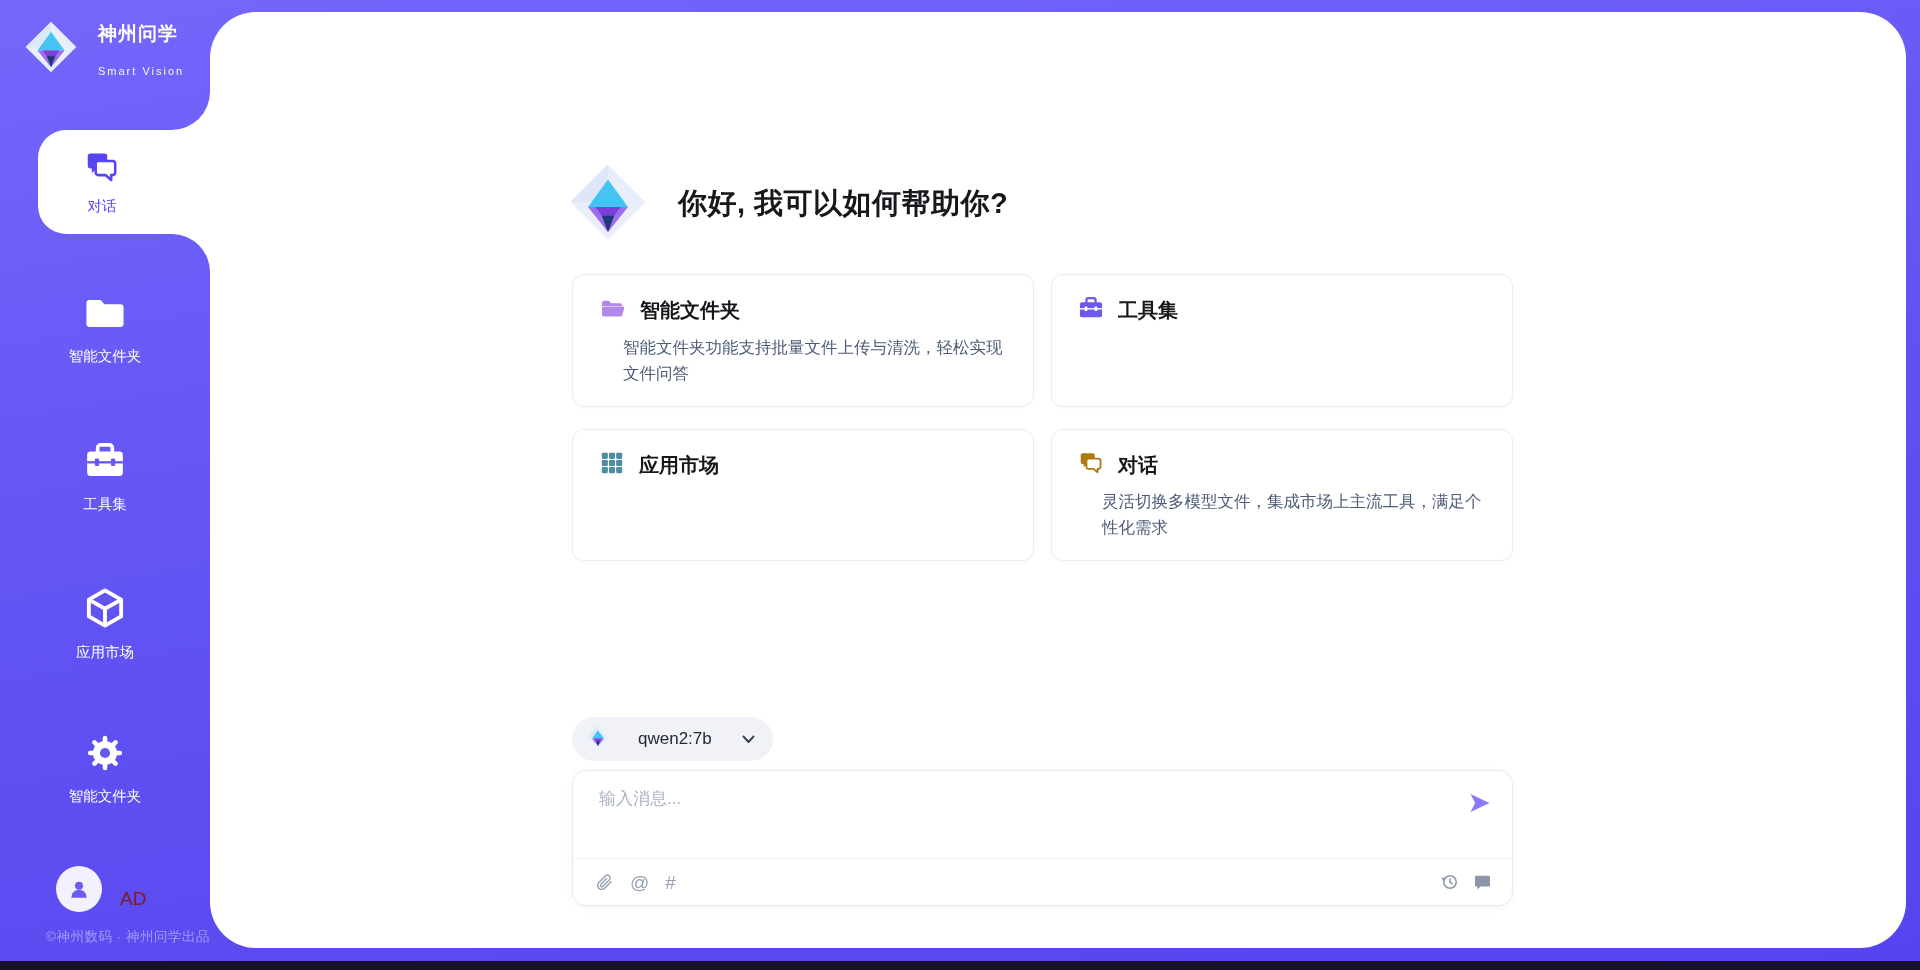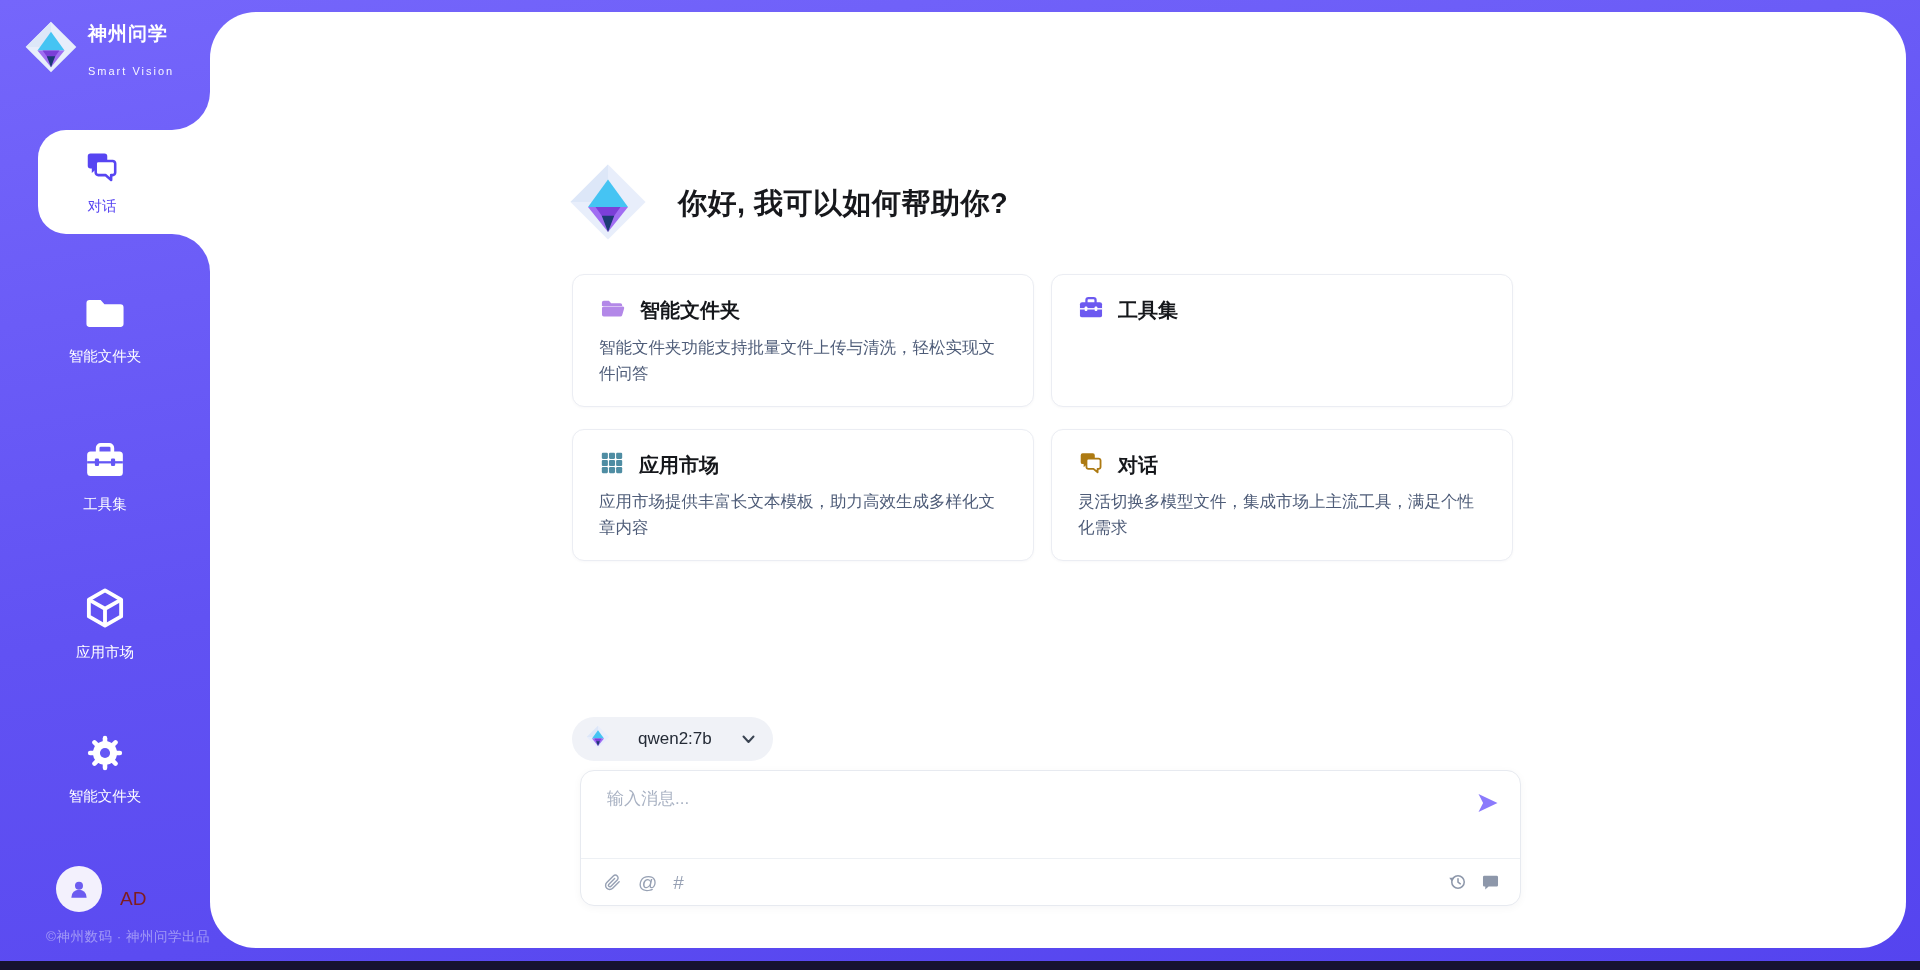--- a/index.html
+++ b/index.html
@@ -8,21 +8,21 @@
     font-family:"Liberation Sans","DejaVu Sans",sans-serif;
     background:linear-gradient(170deg,#7566fb 0%,#6152f3 50%,#5544ef 100%);
     background-attachment:fixed;
     position:relative;
   }
   
   .bottom-bar { position:absolute; left:0; bottom:0; width:100%; height:9px; background:#161230; z-index:5; }
 
   
   .sidebar { position:absolute; left:0; top:0; width:210px; height:970px; color:#fff; z-index:2; }
-  .brand { position:absolute; left:24px; top:20px; display:flex; align-items:center; gap:10px; }
+  .brand { position:absolute; left:24px; top:20px; display:flex; align-items:center; gap:20px; }
   .brand-name { font-size:19px; font-weight:700; letter-spacing:1px; }
   .brand-sub { font-size:11px; letter-spacing:2px; margin-top:18px; opacity:.95; }
 
   .nav-pill {
     position:absolute; left:38px; top:130px; width:172px; height:104px;
     background:#fff; border-radius:28px 0 0 28px; z-index:2;
     display:flex; flex-direction:column; align-items:center; justify-content:center;
     gap:8px; padding-right:44px; color:#5745f2; cursor:pointer;
   }
   .nav-pill .nav-label { color:#5745f2; }
@@ -55,31 +55,31 @@
   .hero { position:absolute; left:358px; top:150px; display:flex; align-items:center; gap:30px; }
   .hero-title { font-size:29px; font-weight:700; color:#17181c; letter-spacing:.5px; }
 
   .cards { position:absolute; left:362px; top:262px; width:941px;
     display:grid; grid-template-columns:462px 462px; column-gap:17px; row-gap:22px; }
   .card { border:1px solid #ebedf3; border-radius:12px; background:#fff;
     min-height:131px; padding:20px 26px; cursor:pointer;
     box-shadow:0 1px 3px rgba(20,30,60,.03); }
   .card-head { display:flex; align-items:center; gap:14px; }
   .card-title { font-size:20px; font-weight:700; color:#15171b; }
-  .card-desc { margin-top:9px; font-size:16.5px; line-height:1.55; color:#4e5c78; max-width:408px; }
+  .card-desc { margin-top:9px; font-size:16.5px; line-height:1.55; color:#4e5c78; max-width:408px;margin-left:24px; }
   .ic-folder-open { color:#b388e8; } .ic-toolbox { color:#6c59f0; --cut:#fff; }
   .ic-grid { color:#4f8da3; } .ic-chat-gold { color:#ad7a12; }
 
   .model-pill { position:absolute; left:362px; top:705px; height:44px;
     display:inline-flex; align-items:center; gap:28px; padding:0 18px 0 14px;
     background:#f0f2f7; border-radius:22px; cursor:pointer; }
   .model-name { font-size:17px; color:#242b36; }
   .model-pill svg.chev { margin-left:2px; }
 
-  .composer { position:absolute; left:370px; top:758px; width:941px; height:136px;
+  .composer { position:absolute; left:362px; top:758px; width:941px; height:136px;
     background:#fff; border:1px solid #e7eaf0; border-radius:14px;
     box-shadow:0 2px 8px rgba(20,30,60,.04); }
   .composer textarea { position:absolute; left:26px; top:16px; width:840px; height:62px;
     border:none; outline:none; resize:none; font-family:inherit;
     font-size:17px; color:#2a3342; background:transparent; }
   .composer textarea::placeholder { color:#a9b2c3; }
   .send-btn { position:absolute; right:20px; top:20px; width:24px; height:24px; cursor:pointer; }
   .composer-divider { position:absolute; left:0; right:0; top:87px; height:1px; background:#edf0f4; }
   .composer-row { position:absolute; left:22px; right:20px; top:88px; height:46px;
     display:flex; align-items:center; justify-content:space-between; }
@@ -278,21 +278,20 @@
 
     <div class="card">
       <div class="card-head">
         <span class="ic-grid">
           <svg width="26" height="26" viewBox="0 0 24 24">
               <use href="#ic-grid"></use>
             </svg>
         </span>
         <span class="card-title">应用市场</span>
       </div>
-      <p class="card-desc">应用市场提供丰富长文本模板，助力高效生成多样化文章内容</p>
     </div>
 
     <div class="card">
       <div class="card-head">
         <span class="ic-chat-gold">
           <svg width="26" height="26" viewBox="0 0 24 24">
               <use href="#ic-chat"></use>
             </svg>
         </span>
         <span class="card-title">对话</span>

